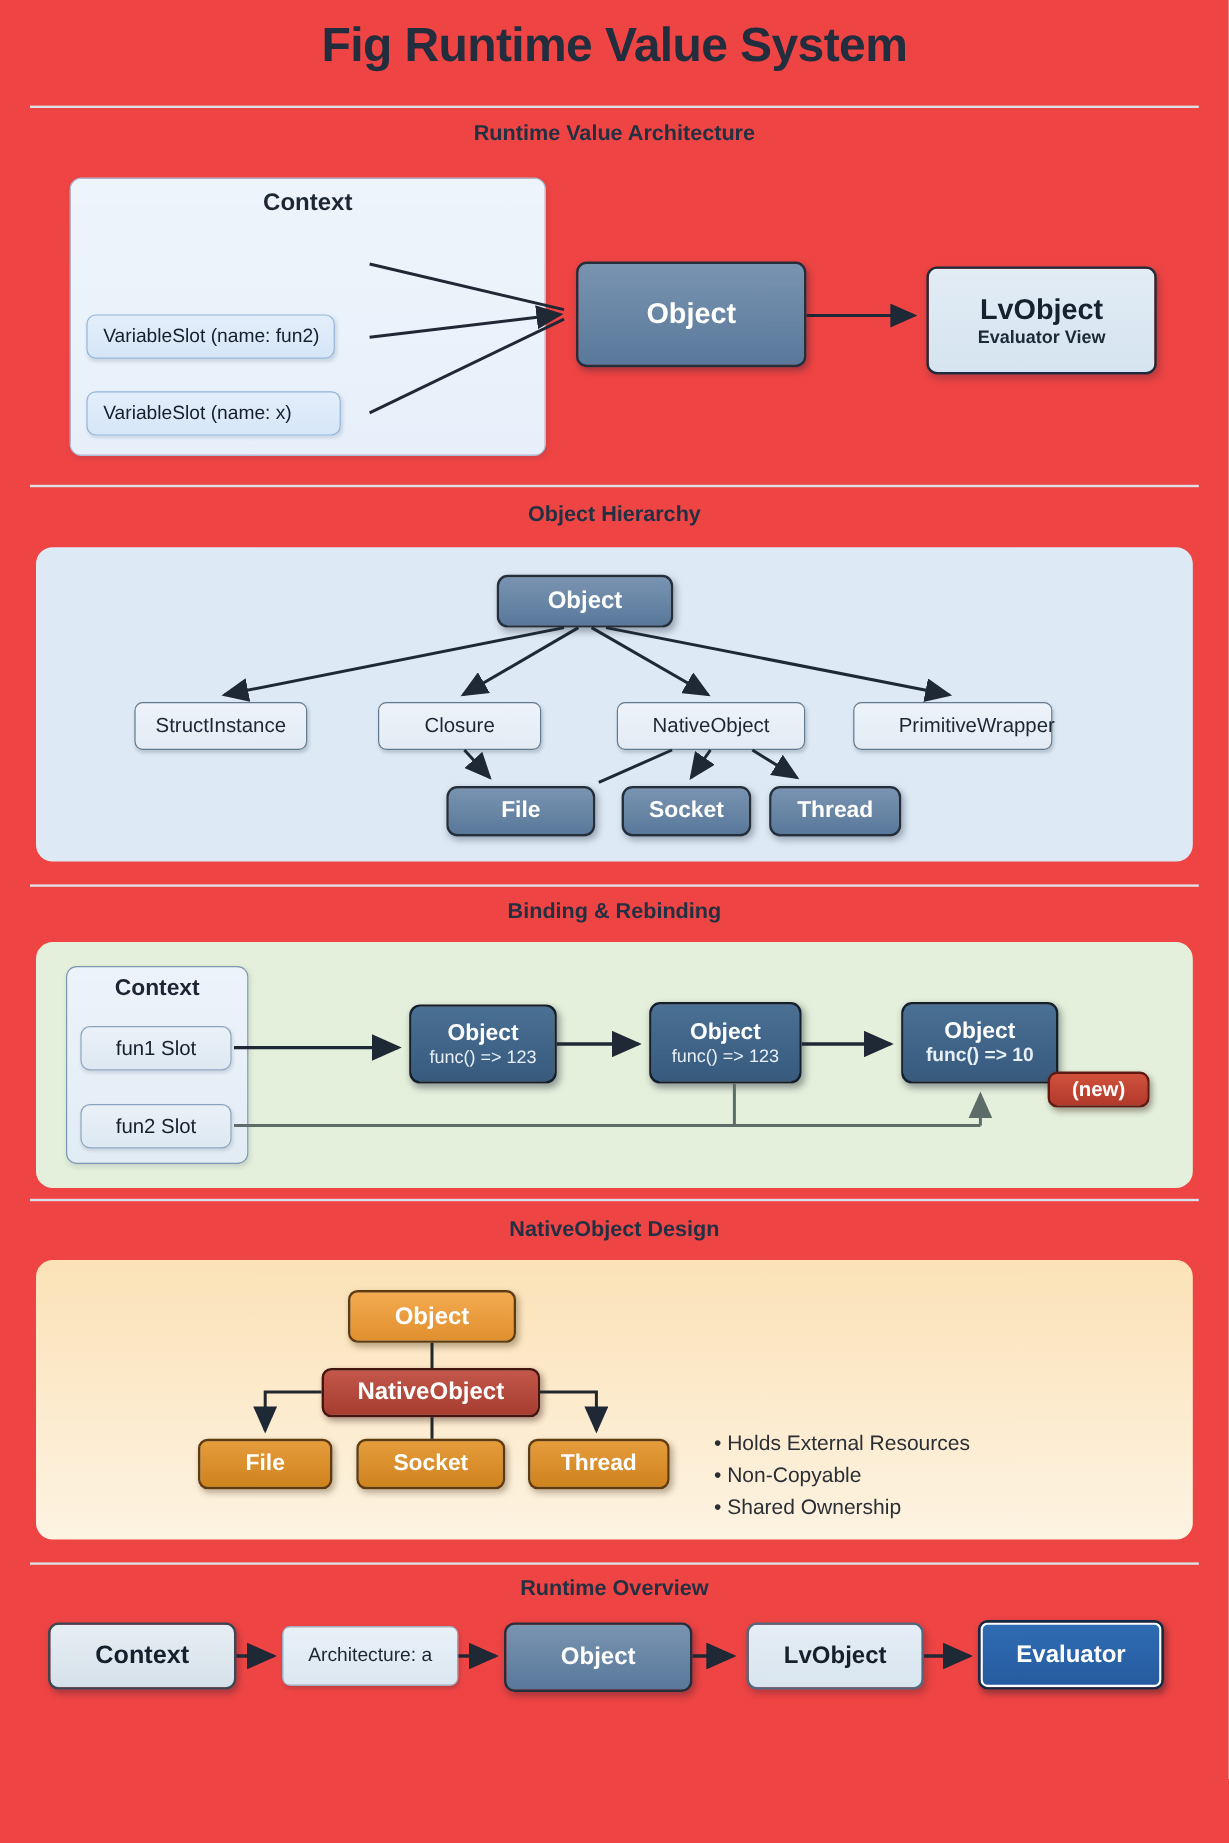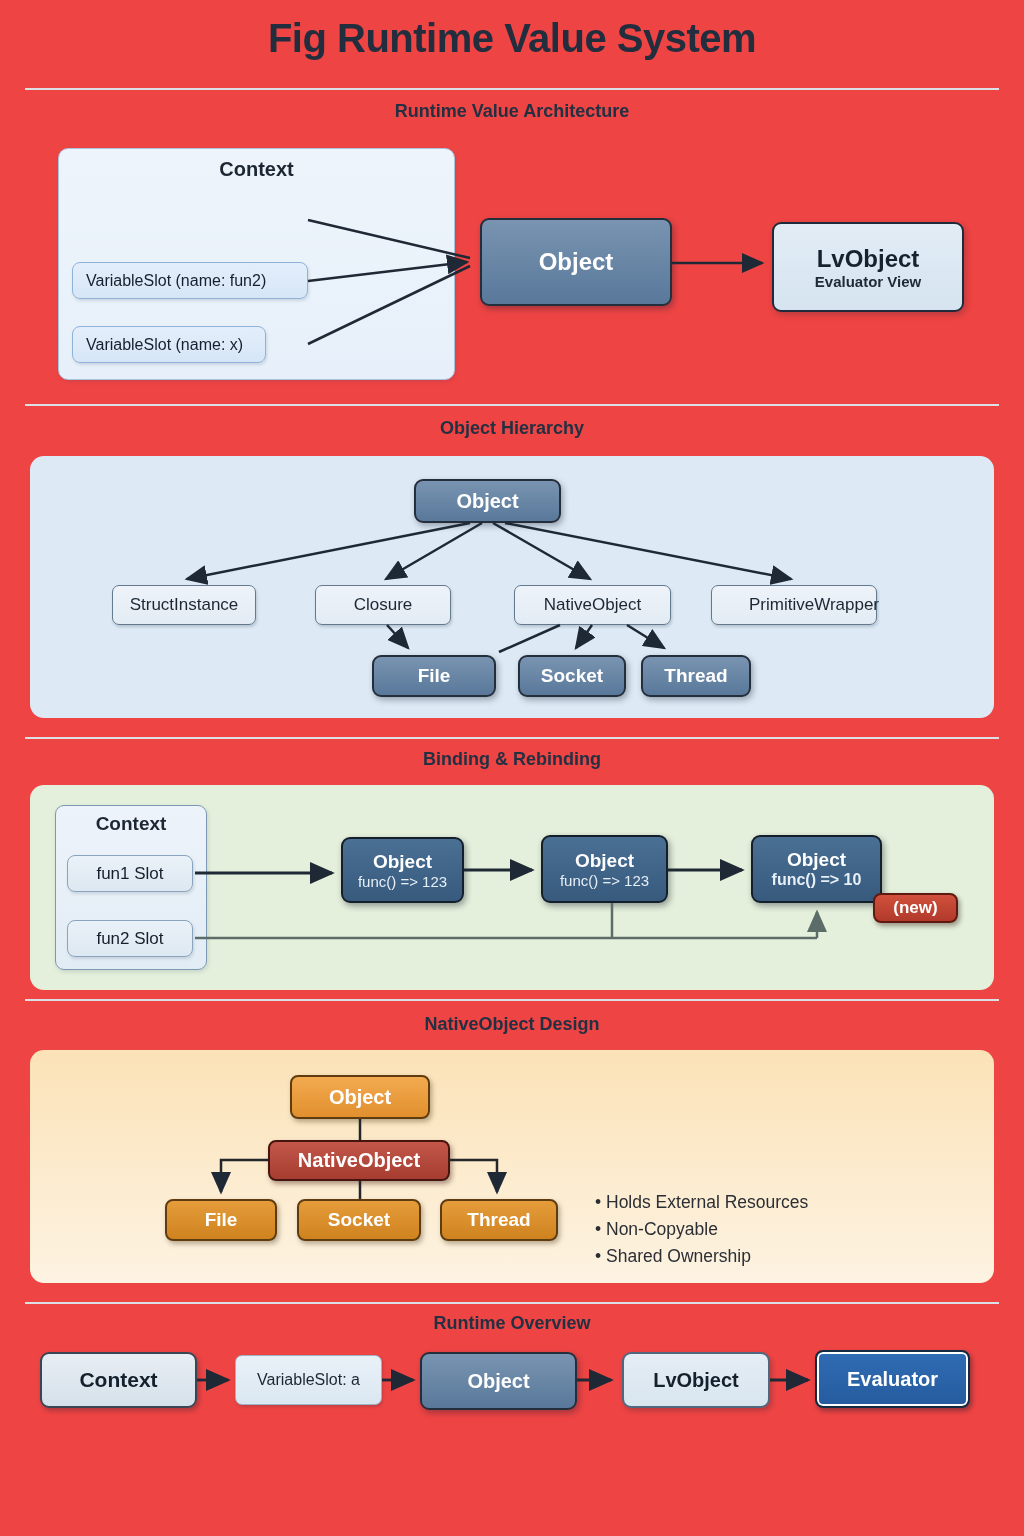--- a/index.html
+++ b/index.html
@@ -82,22 +82,22 @@
   <div class="divider abs" style="top:88px"></div>
   <div class="divider abs" style="top:404px"></div>
   <div class="divider abs" style="top:737px"></div>
   <div class="divider abs" style="top:999px"></div>
   <div class="divider abs" style="top:1302px"></div>
 
   <div class="section-heading abs" style="top:101px">Runtime Value Architecture</div>
 
   <div class="abs panel-blue1 node" style="left:58px; top:148px; width:397px; height:232px;"></div>
   <div class="abs node panel-title" style="left:58px; top:158px; width:397px;">Context</div>
-  <div class="abs slot-box node" style="left:72px; top:262px; width:236px; height:37px;text-align:right;">VariableSlot (name: fun2)</div>
-  <div class="abs slot-box node" style="left:72px; top:326px; width:194px; height:37px;text-align:right;">VariableSlot (name: x)</div>
+  <div class="abs slot-box node" style="left:72px; top:262px; width:207px; height:37px;text-align:right;">VariableSlot (name: fun2)</div>
+  <div class="abs slot-box node" style="left:72px; top:326px; width:212px; height:37px;text-align:right;">VariableSlot (name: x)</div>
 
   <div class="abs slate-box node center-text" style="left:480px; top:218px; width:192px; height:88px; font-size:24px;">Object</div>
 
   <div class="abs lv-box node" style="left:772px; top:222px; width:192px; height:90px;">
     <div class="lv-title">LvObject</div>
     <div class="lv-sub">Evaluator View</div>
   </div>
 
   <div class="section-heading abs" style="top:418px">Object Hierarchy</div>
 
@@ -149,21 +149,21 @@
   <div class="abs orange-deep node center-text" style="left:297px; top:1199px; width:124px; height:42px; font-size:19px;">Socket</div>
   <div class="abs orange-deep node center-text" style="left:440px; top:1199px; width:118px; height:42px; font-size:19px;">Thread</div>
 
   <div class="abs bullet-line node" style="left:595px; top:1192px;">Holds External Resources</div>
   <div class="abs bullet-line node" style="left:595px; top:1219px;">Non-Copyable</div>
   <div class="abs bullet-line node" style="left:595px; top:1246px;">Shared Ownership</div>
 
   <div class="section-heading abs" style="top:1313px">Runtime Overview</div>
 
   <div class="abs ov-context node center-text" style="left:40px; top:1352px; width:157px; height:56px;">Context</div>
-  <div class="abs ov-slot node center-text" style="left:235px; top:1355px; width:147px; height:50px;">VariableSlot: a</div>
+  <div class="abs ov-slot node center-text" style="left:235px; top:1355px; width:147px; height:50px;">Architecture: a</div>
   <div class="abs slate-box node center-text" style="left:420px; top:1352px; width:157px; height:58px; font-size:20px;">Object</div>
   <div class="abs ov-lv node center-text" style="left:622px; top:1352px; width:148px; height:56px;">LvObject</div>
   <div class="abs ov-eval node center-text" style="left:815px; top:1350px; width:155px; height:58px;">Evaluator</div>
 
   <svg id="connector-layer" viewBox="0 0 1024 1536" xmlns="http://www.w3.org/2000/svg">
     <defs>
       <marker id="arrDark" markerWidth="10" markerHeight="8" refX="8" refY="4" orient="auto">
         <path d="M0,0 L9,4 L0,8 Z" fill="#1f2835"></path>
       </marker>
       <marker id="arrGray" markerWidth="10" markerHeight="8" refX="8" refY="4" orient="auto">

